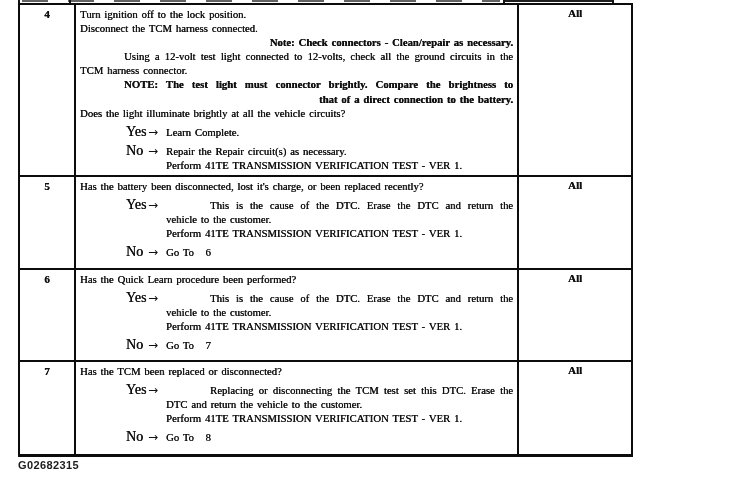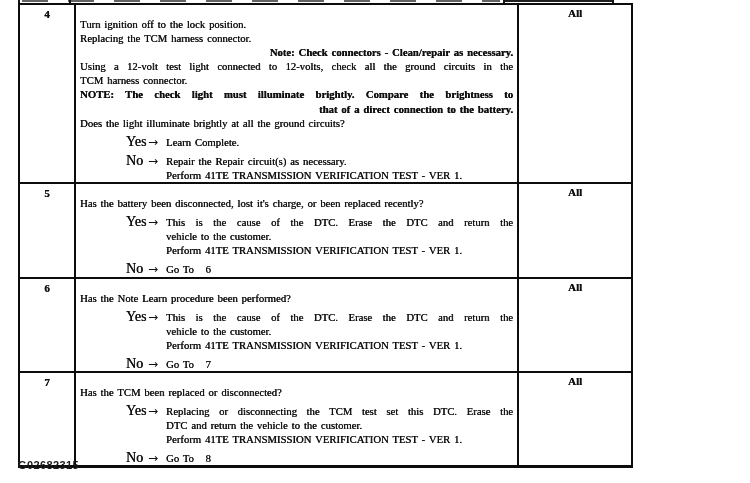--- a/index.html
+++ b/index.html
@@ -25,34 +25,34 @@
   }
   table.doc td{
     border:2px solid #0c0c0c;
     vertical-align:top;
     overflow:hidden;
   }
   tr.r1{height:172px;} tr.r2{height:93px;} tr.r3{height:92px;} tr.r4{height:94px;}
   tr:last-child td{border-bottom:3px solid #0c0c0c;}
 
   td.c-num{width:52px;text-align:center;padding-top:2px;}
-  td.c-body{width:433px;padding:12px 4px 0 4px;}
+  td.c-body{width:433px;padding:2px 4px 0 4px;}
   td.c-all{width:110px;text-align:center;padding-top:1px;}
 
   .step-num,.applic{
     font-size:11px;font-weight:bold;line-height:14.1px;
     text-shadow:0.35px 0 currentColor;
   }
   .line{
     font-size:10.7px;line-height:14.1px;
     word-spacing:1.2px;
     text-shadow:0.35px 0 currentColor;
   }
   .line.b{font-weight:bold;text-align:right;}
-  .line.j{text-align:justify;text-align-last:justify;word-spacing:0;}
+  .line.j{text-align:justify;text-align-last:justify;word-spacing:0;margin-left:44px;}
 
   .ans{display:flex;margin:5px 0 0 46px;align-items:flex-start;}
   .ans-label{flex:none;width:22px;font-size:14px;line-height:14.1px;text-shadow:0.35px 0 currentColor;}
   .ans-arrow{flex:none;width:18px;font-size:12px;line-height:14px;
     font-family:"DejaVu Sans","Liberation Sans",sans-serif;color:#101010;}
   .ans-text{flex:1;min-width:0;}
 
   .figure-id{
     position:absolute;left:18px;top:459px;
     font-family:"Liberation Sans","DejaVu Sans",sans-serif;
@@ -72,27 +72,27 @@
   <div class="stub stub4"></div>
 
   <table class="doc">
     <tbody>
         <tr class="r1">
           <td class="c-num">
             <div class="step-num">4</div>
           </td>
           <td class="c-body">
             <div class="line">Turn ignition off to the lock position.</div>
-            <div class="line">Replacing the TCM harness connector.</div>
+            <div class="line">Disconnect the TCM harness connected.</div>
             <div class="line b">Note: Check connectors - Clean/repair as necessary.</div>
             <div class="line j">Using a 12-volt test light connected to 12-volts, check all the ground circuits in the</div>
             <div class="line">TCM harness connector.</div>
-            <div class="line b j">NOTE: The check light must illuminate brightly. Compare the brightness to</div>
+            <div class="line b j">NOTE: The test light must connector brightly. Compare the brightness to</div>
             <div class="line b">that of a direct connection to the battery.</div>
-            <div class="line">Does the light illuminate brightly at all the ground circuits?</div>
+            <div class="line">Does the light illuminate brightly at all the vehicle circuits?</div>
             <div class="ans">
               <span class="ans-label">Yes</span>
               <span class="ans-arrow">→</span>
               <div class="ans-text">
                 <div class="line">Learn Complete.</div>
               </div>
             </div>
             <div class="ans">
               <span class="ans-label">No</span>
               <span class="ans-arrow">→</span>
@@ -131,21 +131,21 @@
           </td>
           <td class="c-all">
             <div class="applic">All</div>
           </td>
         </tr>
         <tr class="r3">
           <td class="c-num">
             <div class="step-num">6</div>
           </td>
           <td class="c-body">
-            <div class="line">Has the Note Learn procedure been performed?</div>
+            <div class="line">Has the Quick Learn procedure been performed?</div>
             <div class="ans">
               <span class="ans-label">Yes</span>
               <span class="ans-arrow">→</span>
               <div class="ans-text">
                 <div class="line j">This is the cause of the DTC. Erase the DTC and return the</div>
                 <div class="line">vehicle to the customer.</div>
                 <div class="line">Perform 41TE TRANSMISSION VERIFICATION TEST - VER 1.</div>
               </div>
             </div>
             <div class="ans">

